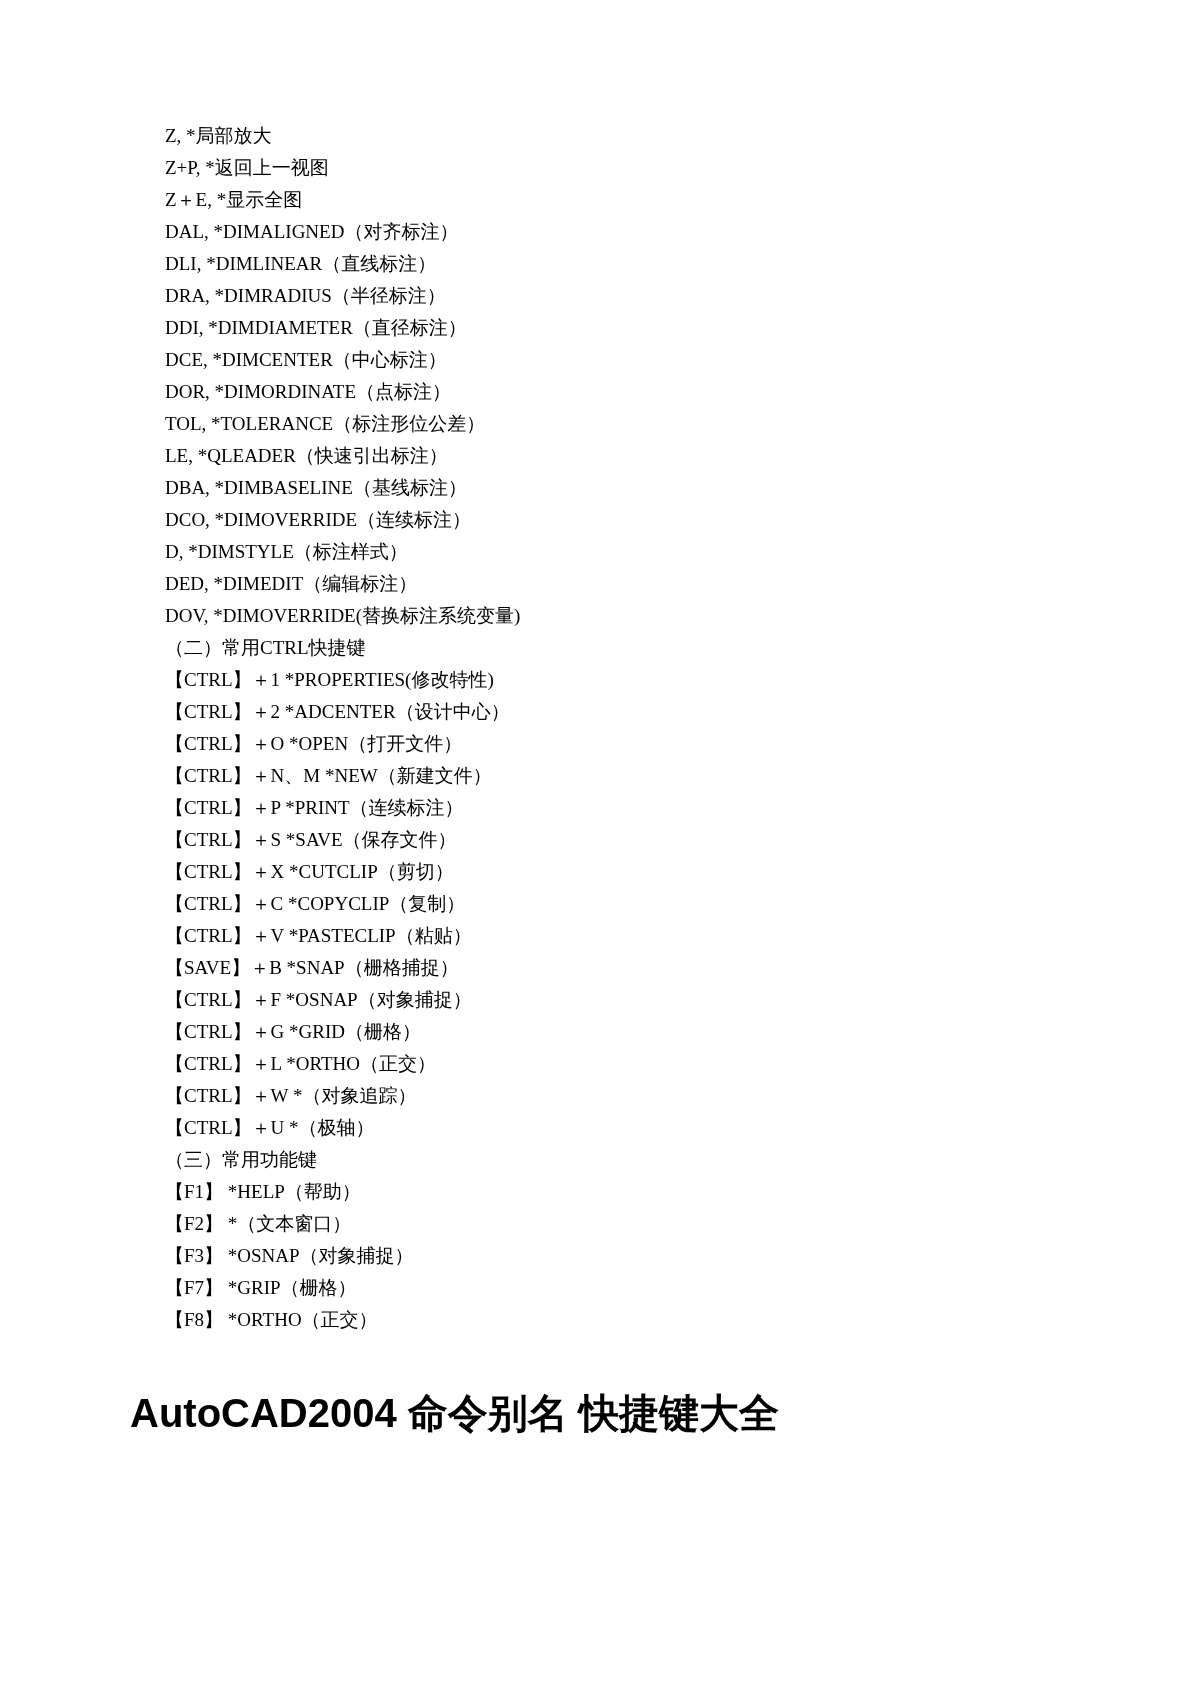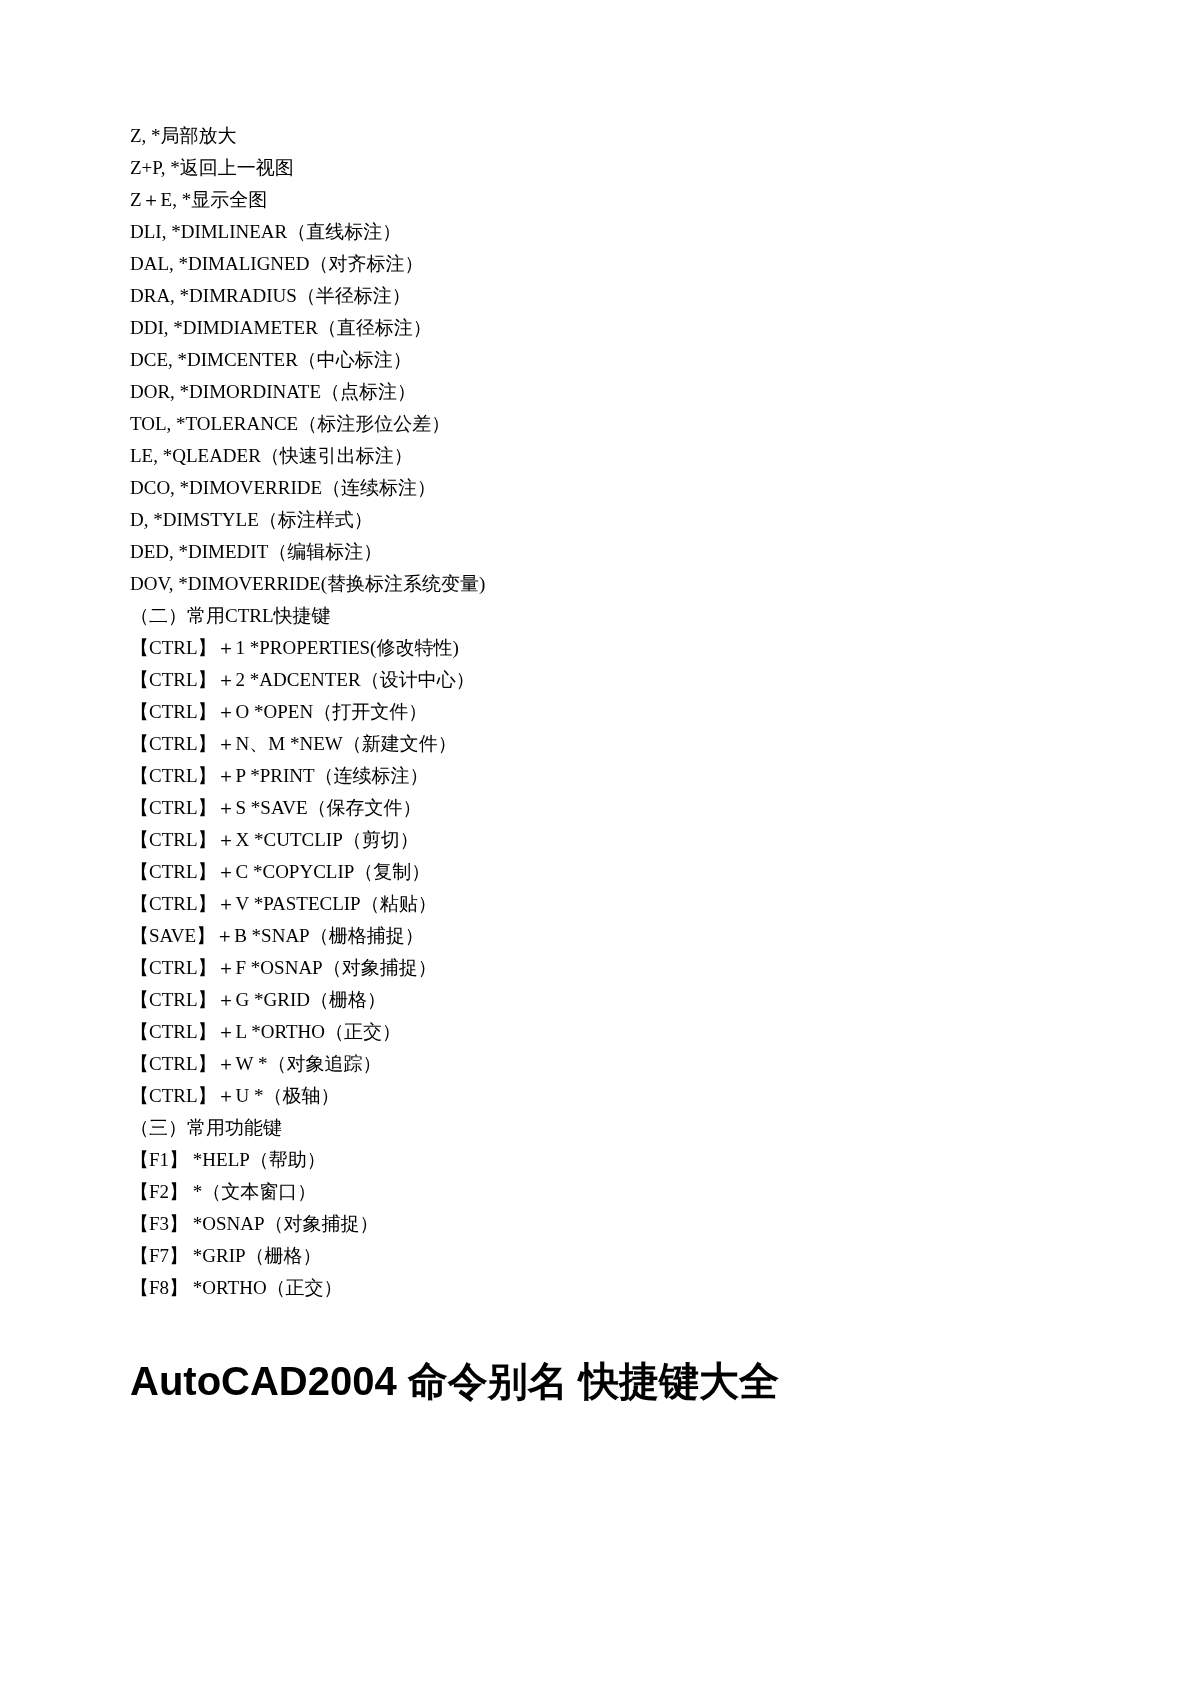--- a/index.html
+++ b/index.html
@@ -12,44 +12,46 @@
       height: 1697px;
       background: #ffffff;
       font-family: "SimSun", "宋体", serif;
       padding: 120px 130px 60px 130px;
     }
     .line {
       font-size: 19px;
       line-height: 32px;
       color: #000000;
       white-space: pre;
+      margin-left: 35px;
     }
     .title {
       font-size: 40px;
       font-weight: bold;
       text-align: left;
       margin-top: 50px;
       font-family: "SimHei", "黑体", sans-serif;
     }
   </style>
 </head>
 <body>
 
 <div id="content">
     <div class="line">Z, *局部放大</div>
     <div class="line">Z+P, *返回上一视图</div>
     <div class="line">Z＋E, *显示全图</div>
+    <div class="line">DAL, *DIMALIGNED（对齐标注）</div>
     <div class="line">DLI, *DIMLINEAR（直线标注）</div>
-    <div class="line">DAL, *DIMALIGNED（对齐标注）</div>
     <div class="line">DRA, *DIMRADIUS（半径标注）</div>
     <div class="line">DDI, *DIMDIAMETER（直径标注）</div>
     <div class="line">DCE, *DIMCENTER（中心标注）</div>
     <div class="line">DOR, *DIMORDINATE（点标注）</div>
     <div class="line">TOL, *TOLERANCE（标注形位公差）</div>
     <div class="line">LE, *QLEADER（快速引出标注）</div>
+    <div class="line">DBA, *DIMBASELINE（基线标注）</div>
     <div class="line">DCO, *DIMOVERRIDE（连续标注）</div>
     <div class="line">D, *DIMSTYLE（标注样式）</div>
     <div class="line">DED, *DIMEDIT（编辑标注）</div>
     <div class="line">DOV, *DIMOVERRIDE(替换标注系统变量)</div>
     <div class="line">（二）常用CTRL快捷键</div>
     <div class="line">【CTRL】＋1 *PROPERTIES(修改特性)</div>
     <div class="line">【CTRL】＋2 *ADCENTER（设计中心）</div>
     <div class="line">【CTRL】＋O *OPEN（打开文件）</div>
     <div class="line">【CTRL】＋N、M *NEW（新建文件）</div>
     <div class="line">【CTRL】＋P *PRINT（连续标注）</div>

